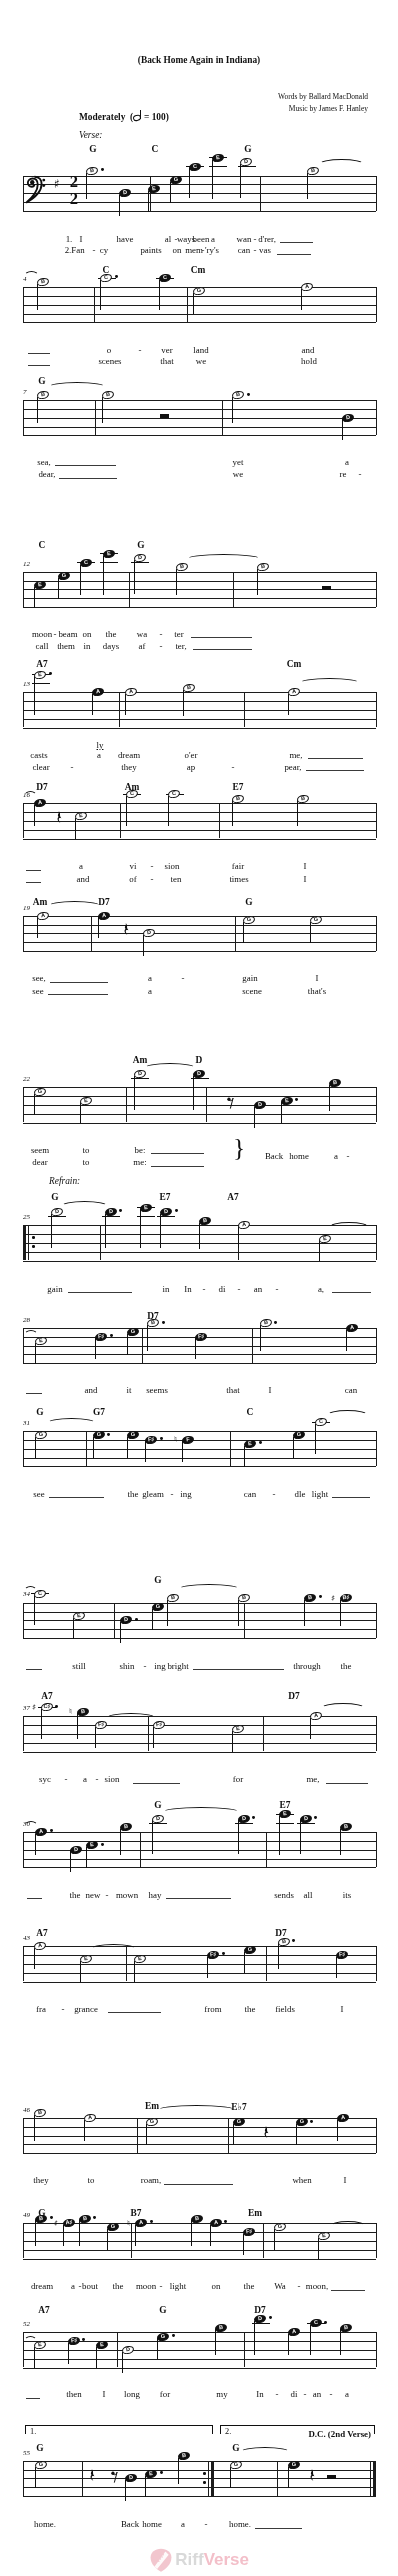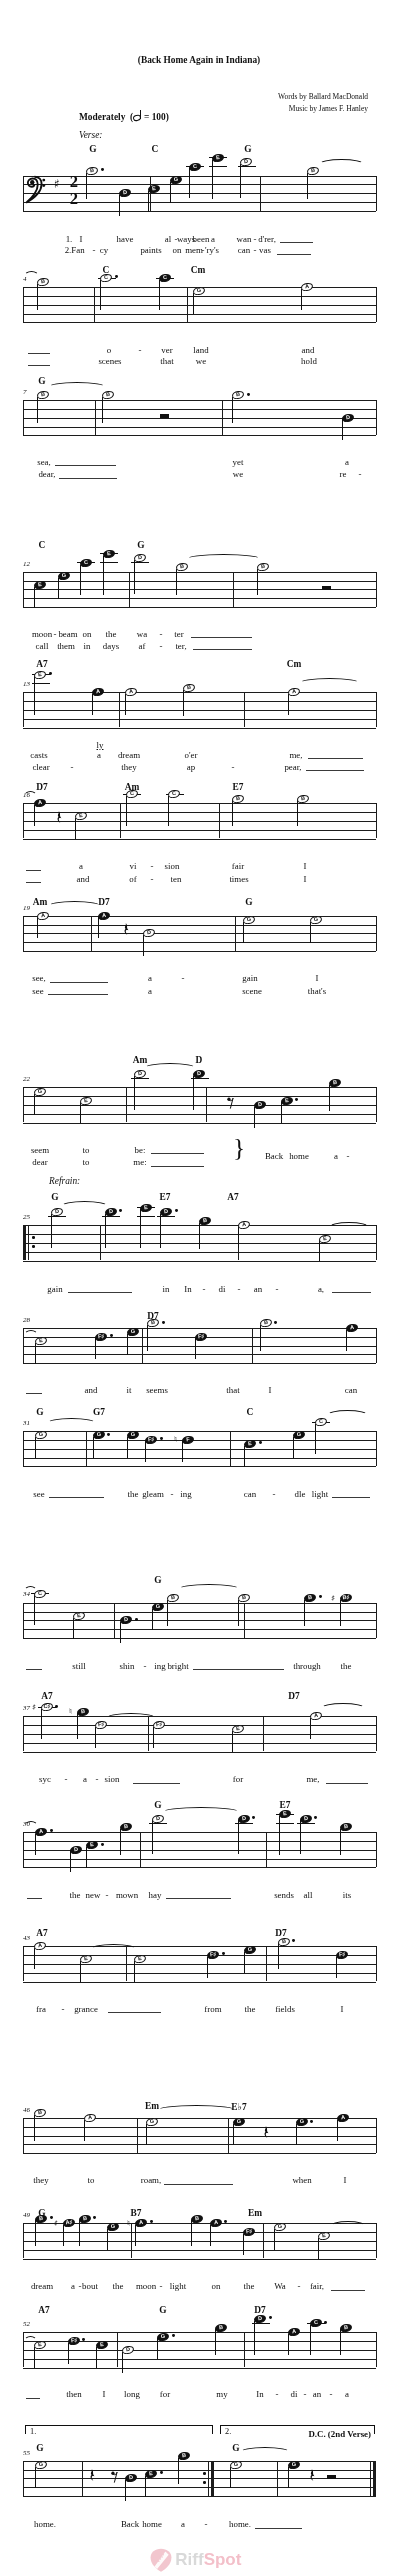--- a/index.html
+++ b/index.html
@@ -54,21 +54,21 @@
   </div>
   <div class="wm">
     <svg width="22" height="24.4" viewBox="0 0 40 44" style="margin-right:3.3px;">
       <path id="pickpath" d="M20 1 C31 1 39 8 39 17 C39 30 28 38 20 43 C12 38 1 30 1 17 C1 8 9 1 20 1 Z" fill="#f2c6ce"></path>
       <path d="M8 34 L28 6 L34 12 L13 38 Z" fill="#ffffff" opacity="0.9"></path>
       <circle cx="24" cy="12" r="1.4" fill="#f2c6ce"></circle>
         <circle cx="22" cy="16" r="1.4" fill="#f2c6ce"></circle>
       <circle cx="19" cy="20" r="1.4" fill="#f2c6ce"></circle>
         <circle cx="16" cy="24" r="1.4" fill="#f2c6ce"></circle>
     </svg>
-    <span class="wmtext"><span id="wm-riff" style="color: rgb(217, 217, 217);">Riff</span><span id="wm-spot" style="color: rgb(243, 191, 201);">Spot</span></span>
+    <span class="wmtext"><span id="wm-riff" style="color: rgb(217, 217, 217);">Riff</span><span id="wm-spot" style="color: rgb(243, 191, 201);">Verse</span></span>
   </div>
 <div class="sline" style="top: 176px;"></div>
     <div class="sline" style="top: 184px;"></div>
     <div class="sline" style="top: 193px;"></div>
     <div class="sline" style="top: 202px;"></div>
     <div class="sline" style="top: 211px;"></div>
     <div class="sect" style="left: 79px; top: 130px;">Verse:</div>
     <svg width="22" height="30" viewBox="0 0 40 54" style="position: absolute; left: 24.4px; top: 175px;">
       <path d="M19 3 C28 3 32 9 32 16 C32 29 20 41 4 50 C16 40 25 30 25 17 C25 9 21 6 16 6 C10 6 7 10 7 14 C7 18 10 21 14 21 C17 21 19 19 19 16" fill="none" stroke="#101010" stroke-width="3.4"></path>
       <circle cx="15" cy="13" r="4" fill="#101010"></circle>
@@ -803,21 +803,21 @@
     <div class="lyr" style="left: 80px; top: 2281px;">-</div>
     <div class="lyr" style="left: 90px; top: 2281px;">bout</div>
     <div class="lyr" style="left: 118px; top: 2281px;">the</div>
     <div class="lyr" style="left: 146px; top: 2281px;">moon</div>
     <div class="lyr" style="left: 161px; top: 2281px;">-</div>
     <div class="lyr" style="left: 178px; top: 2281px;">light</div>
     <div class="lyr" style="left: 216px; top: 2281px;">on</div>
     <div class="lyr" style="left: 249px; top: 2281px;">the</div>
     <div class="lyr" style="left: 280px; top: 2281px;">Wa</div>
     <div class="lyr" style="left: 299px; top: 2281px;">-</div>
-    <div class="lyr" style="left: 317px; top: 2281px;">fair,</div>
+    <div class="lyr" style="left: 317px; top: 2281px;">moon,</div>
     <div class="ext" style="left: 331px; top: 2290px; width: 34px;"></div>
     <div class="sline" style="top: 2332px;"></div>
     <div class="sline" style="top: 2341px;"></div>
     <div class="sline" style="top: 2350px;"></div>
     <div class="sline" style="top: 2359px;"></div>
     <div class="sline" style="top: 2368px;"></div>
     <div class="mnum" style="left: 23px; top: 2320px;">52</div>
     <div class="bar" style="left: 117px; top: 2332px; height: 35px;"></div>
     <div class="bar" style="left: 244px; top: 2332px; height: 35px;"></div>
     <div class="bar" style="left: 23px; top: 2332px; height: 35px;"></div>

